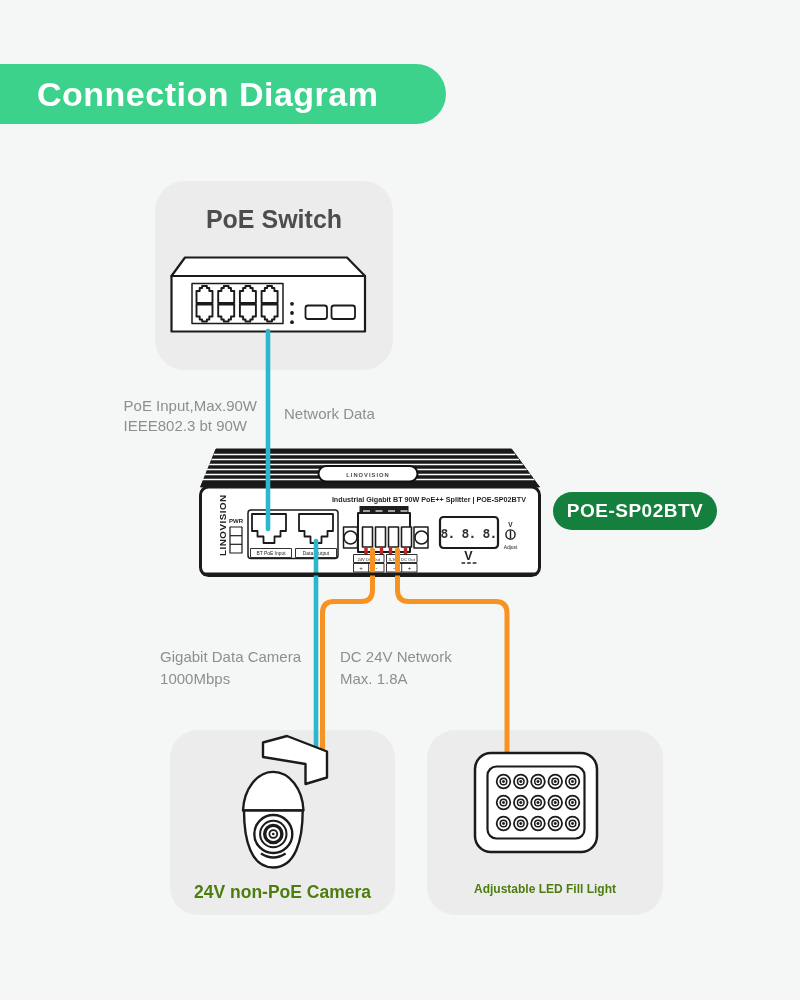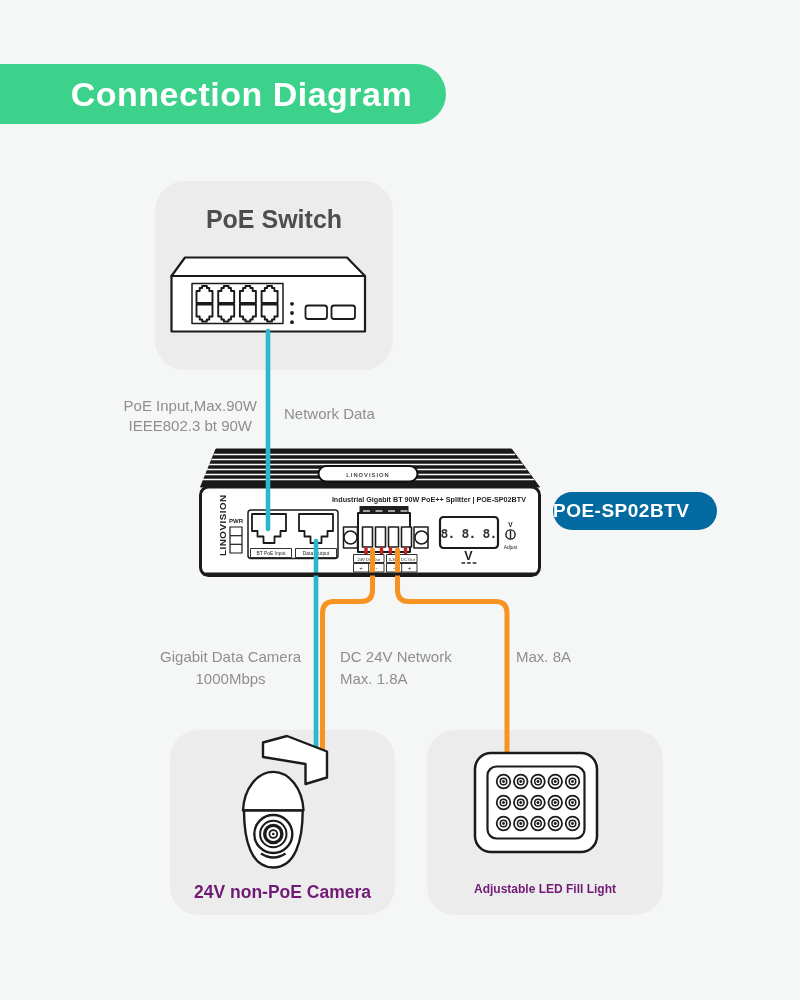--- a/index.html
+++ b/index.html
@@ -6,37 +6,36 @@
   body{
     width:800px;height:1000px;position:relative;overflow:hidden;
     background:#F5F7F6;font-family:"Liberation Sans",sans-serif;
   }
   .abs{position:absolute}
   .banner{
     left:0;top:64px;width:446px;height:60px;background:#3CD28C;
     border-radius:0 30px 30px 0;color:#fff;font-weight:bold;
     font-size:34px;line-height:60px;padding-left:37px;box-sizing:border-box;
     letter-spacing:.5px;
-    text-align:center;
   }
   .card{position:absolute;background:#ECECEC;border-radius:30px}
   #switch-card{left:155px;top:181px;width:238px;height:189px}
   #camera-card{left:170px;top:730px;width:225px;height:185px;border-radius:28px}
   #led-card{left:427px;top:730px;width:236px;height:185px;border-radius:28px}
   svg.layer{position:absolute;left:0;top:0}
   .lbl{position:absolute;color:#8E8E8E;font-size:15px;line-height:20px}
-  .lbl.r{text-align:center}
-  .cardtitle{position:absolute;color:#701a75;font-weight:bold;text-align:center}
+  .lbl.r{text-align:left}
+  .cardtitle{position:absolute;color:#4d7c0f;font-weight:bold;text-align:center}
   #switch-title{left:155px;top:205px;width:238px;font-size:25px;color:#4d4d4d}
   #camera-title{left:166px;top:882px;width:233px;font-size:17.5px}
   #led-title{left:424px;top:882px;width:242px;font-size:12px}
   .badge{
     position:absolute;left:553px;top:492px;width:164px;height:38px;
-    background:#0369a1;border-radius:19px;color:#fff;font-weight:bold;
-    font-size:19px;line-height:38px;letter-spacing:.5px;
+    background:#15803d;border-radius:19px;color:#fff;font-weight:bold;
+    font-size:19px;line-height:38px;text-align:center;letter-spacing:.5px;
   }
   #lbl-poe{right:543px;top:396px}
   #lbl-netcable{left:284px;top:404px}
   #lbl-data{right:499px;top:646px;line-height:22px}
   #lbl-dc24{left:340px;top:646px;line-height:22px}
   #lbl-var{left:516px;top:646px;line-height:22px}
 </style>
 </head>
 <body>
 
@@ -228,17 +227,16 @@
 
 <div class="lbl r abs" id="lbl-data">
   <div>Gigabit Data Camera</div>
   <div>1000Mbps</div>
 </div>
 <div class="lbl abs" id="lbl-dc24">
   <div>DC 24V Network</div>
   <div>Max. 1.8A</div>
 </div>
 <div class="lbl abs" id="lbl-var">
-  <div>Max. 8A</div>
 </div>
 
 <div class="cardtitle" id="camera-title">24V non-PoE Camera</div>
 <div class="cardtitle" id="led-title">Adjustable LED Fill Light</div>
 
 </body></html>

